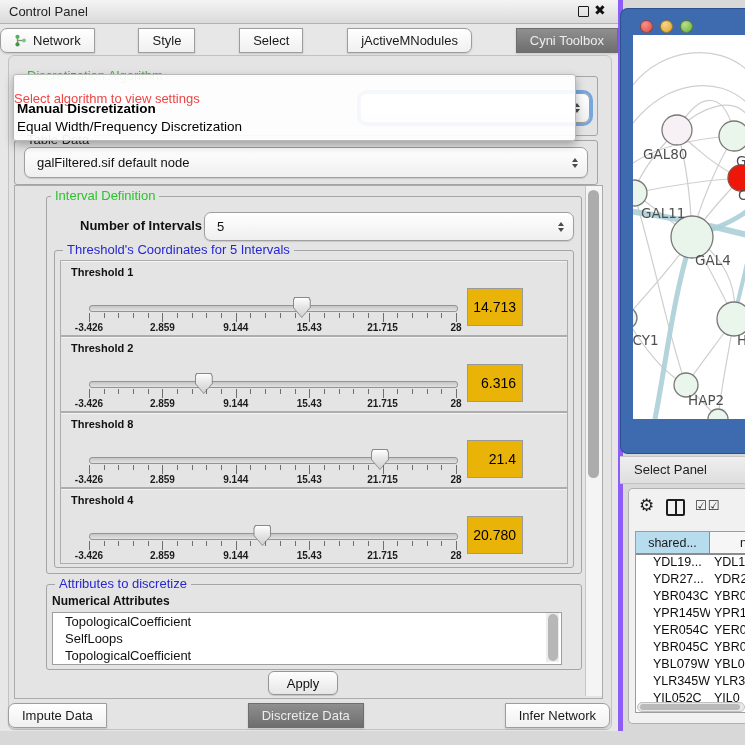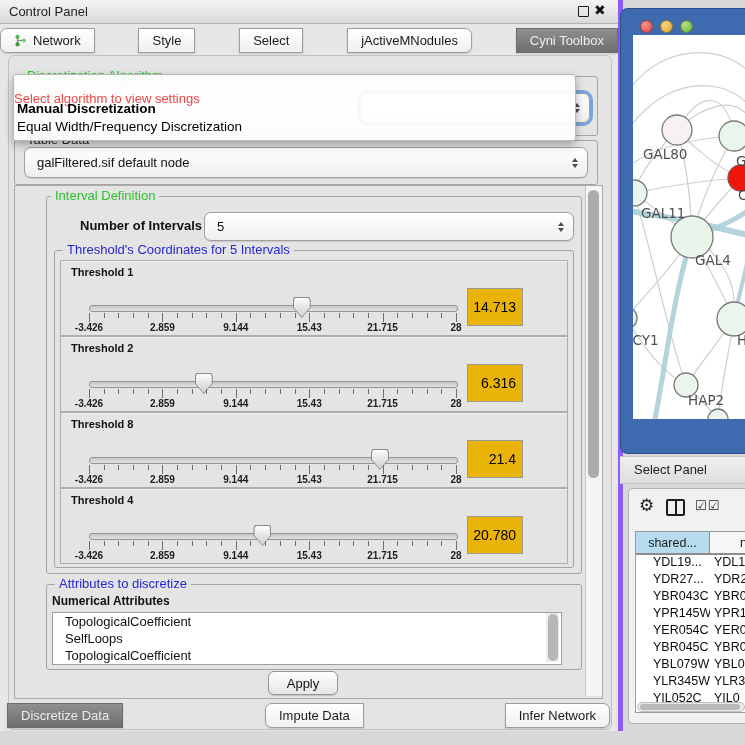--- a/index.html
+++ b/index.html
@@ -286,25 +286,25 @@
       <div class="attr-item">TopologicalCoefficient</div>
       <div class="attr-item">SelfLoops</div>
       <div class="attr-item">TopologicalCoefficient</div>
     </div>
     <div id="attr-scrollbar"></div>
     <div id="attr-thumb"></div>
 
     <div id="apply-btn">Apply</div>
 
     <div id="bottom-tabrow" class="tabrow">
+      <div class="ttab first">
+          <span>Impute Data</span>
+        </div>
       <div class="ttab sel">
           <span>Discretize Data</span>
-        </div>
-      <div class="ttab first">
-          <span>Impute Data</span>
         </div>
       <div class="ttab last">
           <span>Infer Network</span>
         </div>
     </div>
 
     <div id="algo-popup">
       <div id="algo-hint">Select algorithm to view settings</div>
       <div class="algo-option" id="algo-opt-0">Manual Discretization</div>
       <div class="algo-option" id="algo-opt-1">Equal Width/Frequency Discretization</div>

